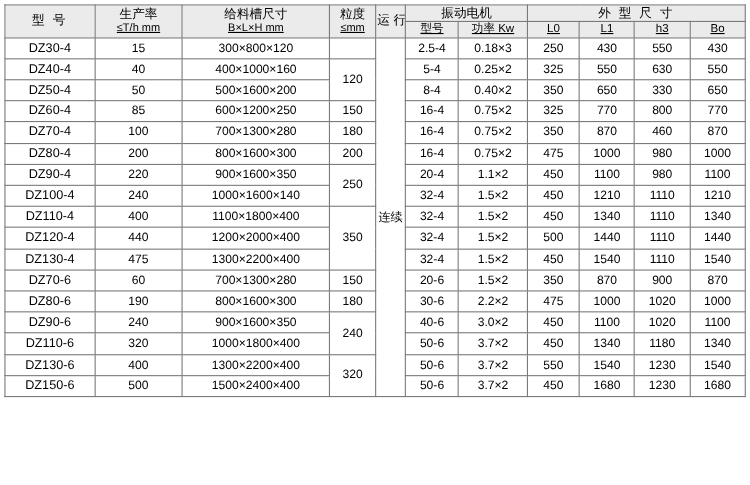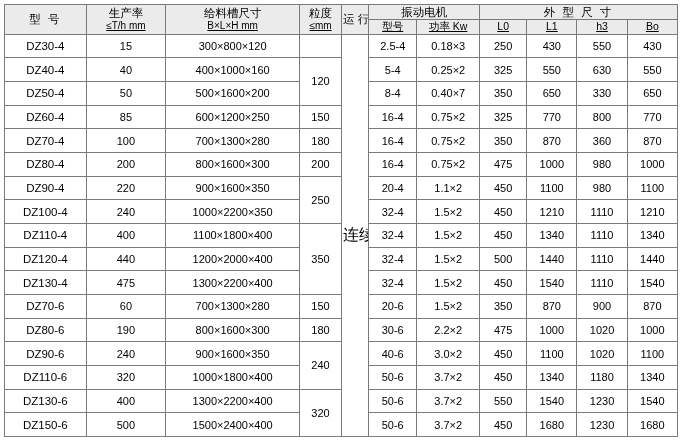--- a/index.html
+++ b/index.html
@@ -15,21 +15,21 @@
   }
   .sheet {
     width: 682px;
     height: 441px;
     box-sizing: border-box;
     padding: 4px 4px 4px 4px;
   }
   table.spec {
     border-collapse: collapse;
     width: 674px;
-    height: 433px;
+    height: 357px;
     table-layout: fixed;
     font-size: 11px;
     color: #000000;
   }
   table.spec td, table.spec th {
     border: 1px solid #7a7a7a;
     text-align: center;
     vertical-align: middle;
     padding: 0 1px;
     font-weight: normal;
@@ -52,21 +52,21 @@
   }
   td.model {
     font-size: 11.5px;
   }
   td.vert {
     font-size: 11.5px;
     line-height: 1.15;
     padding: 0 2px;
   }
   td.cont {
-    font-size: 16px;
+    font-size: 11px;
   }
   .hdr-small {
     font-size: 10px;
     display: block;
     text-decoration: underline;
   }
   .nowrapb { font-weight: bold; }
   col.c0 { width: 78px; }
   col.c1 { width: 76px; }
   col.c2 { width: 128px; }
@@ -149,21 +149,21 @@
           <td>325</td>
           <td>550</td>
           <td>630</td>
           <td>550</td>
         </tr>
         <tr>
           <td class="model">DZ50-4</td>
           <td>50</td>
           <td>500×1600×200</td>
           <td>8-4</td>
-          <td>0.40×7</td>
+          <td>0.40×2</td>
           <td>350</td>
           <td>650</td>
           <td>330</td>
           <td>650</td>
         </tr>
         <tr>
           <td class="model">DZ60-4</td>
           <td>85</td>
           <td>600×1200×250</td>
           <td rowspan="1">150</td>
@@ -176,21 +176,21 @@
         </tr>
         <tr>
           <td class="model">DZ70-4</td>
           <td>100</td>
           <td>700×1300×280</td>
           <td rowspan="1">180</td>
           <td>16-4</td>
           <td>0.75×2</td>
           <td>350</td>
           <td>870</td>
-          <td>360</td>
+          <td>460</td>
           <td>870</td>
         </tr>
         <tr>
           <td class="model">DZ80-4</td>
           <td>200</td>
           <td>800×1600×300</td>
           <td rowspan="1">200</td>
           <td>16-4</td>
           <td>0.75×2</td>
           <td>475</td>
@@ -206,21 +206,21 @@
           <td>20-4</td>
           <td>1.1×2</td>
           <td>450</td>
           <td>1100</td>
           <td>980</td>
           <td>1100</td>
         </tr>
         <tr>
           <td class="model">DZ100-4</td>
           <td>240</td>
-          <td>1000×2200×350</td>
+          <td>1000×1600×140</td>
           <td>32-4</td>
           <td>1.5×2</td>
           <td>450</td>
           <td>1210</td>
           <td>1110</td>
           <td>1210</td>
         </tr>
         <tr>
           <td class="model">DZ110-4</td>
           <td>400</td>

